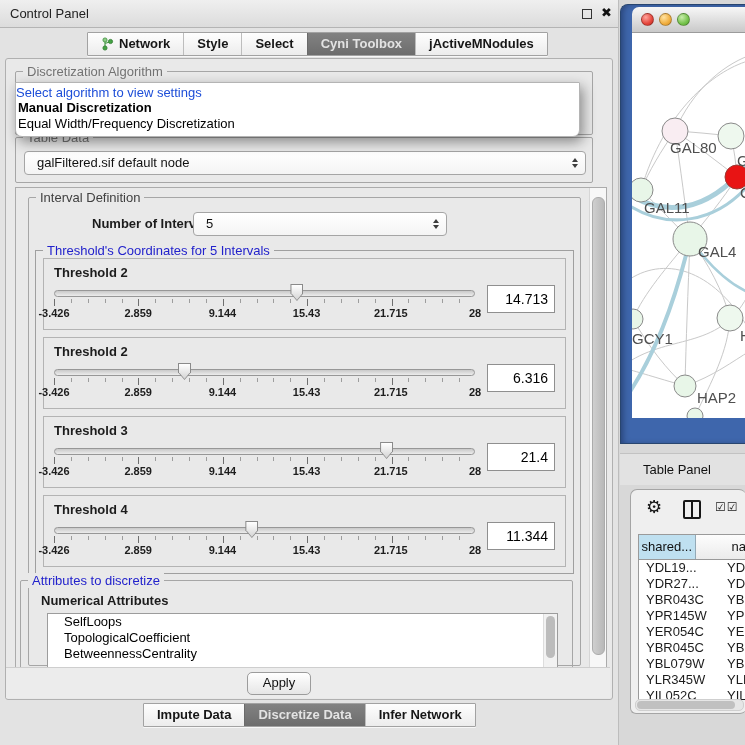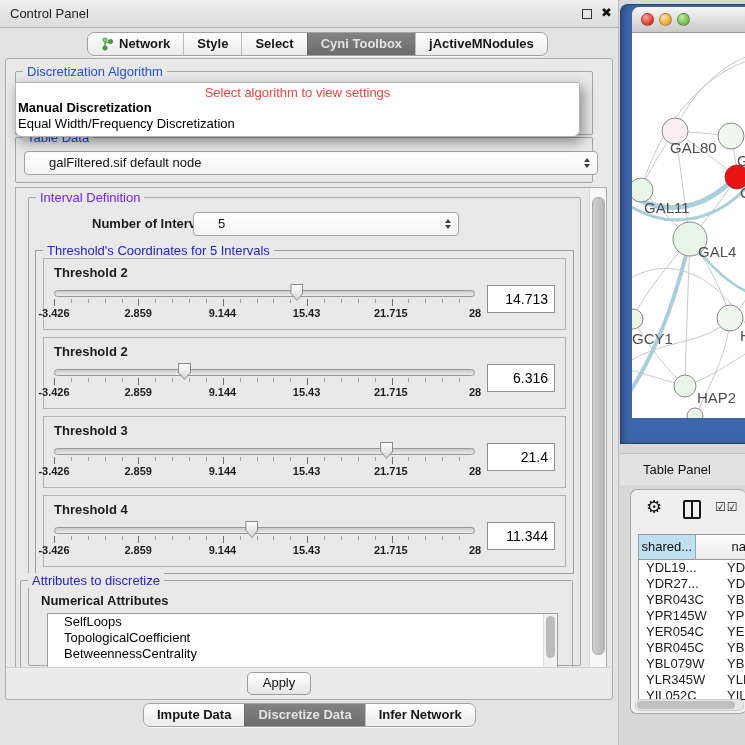--- a/index.html
+++ b/index.html
@@ -14,55 +14,55 @@
 
   
   #control-panel{left:0;top:0;width:618px;height:745px;background:#e3e3e3;border-right:1px solid #bdbdbd}
   #cp-titlebar{left:0;top:0;width:618px;height:27px;
     background:linear-gradient(#efefef,#dcdcdc);border-bottom:1px solid #b4b4b4}
   #cp-title{position:absolute;left:10px;top:6px;color:#222}
   #cp-float{position:absolute;left:582px;top:9px;width:8px;height:8px;border:1.5px solid #333;background:transparent}
   #cp-close{position:absolute;left:601px;top:5px;font-size:13px;font-weight:bold;color:#111;line-height:16px}
 
   
-  .seg{display:flex;border:1px solid #a2a2a2;border-radius:7px;overflow:hidden;
+  .seg{display:flex;border:1px solid #a2a2a2;border-radius:1px;overflow:hidden;
     background:linear-gradient(#fefefe,#ececec);box-shadow:0 1px 0 rgba(255,255,255,.7)}
   .seg .tab{padding:3px 13px 4px;border-left:1px solid #bdbdbd;color:#161616;font-weight:600;
     display:flex;align-items:center;gap:5px;white-space:nowrap;cursor:default}
   .seg .tab:first-child{border-left:none}
   .seg .tab.sel{background:linear-gradient(#828282,#6d6d6d);color:#e3e3e3;border-left-color:#6a6a6a}
   #top-tabs{left:87px;top:32px}
   #bottom-tabs{left:143px;top:703px}
 
   
   #main-panel{left:5px;top:58px;width:606px;height:640px;background:#e9e9e9;
     border:1px solid #b0b0b0;border-radius:3px}
 
   
   .groupbox{position:absolute;border:1px solid #a6a6a6;border-radius:2px}
   .gtitle{position:absolute;top:-8px;left:7px;background:#e9e9e9;padding:0 4px;line-height:15px;white-space:nowrap}
-  .gtitle.gray{color:#1d4ed8}
-  .gtitle.green{color:#6d28d9}
+  .gtitle.gray{color:#737373}
+  .gtitle.green{color:#404040}
   .gtitle.blue{color:#2222cc}
 
   
   .combo{position:absolute;background:linear-gradient(#ffffff,#f4f4f4);border:1px solid #a5a5a5;
-    border-radius:4px;line-height:22px;padding-left:24px;color:#111}
+    border-radius:4px;line-height:22px;padding-left:12px;color:#111}
   .spin{position:absolute;right:7px;top:50%;transform:translateY(-50%);display:flex;flex-direction:column;gap:2px}
   .spin i{display:block;width:0;height:0;border-left:3.5px solid transparent;border-right:3.5px solid transparent}
   .spin .up{border-bottom:4.5px solid #3c3c3c}
   .spin .dn{border-top:4.5px solid #3c3c3c}
 
   
   #algo-combo{left:8px;top:25px;width:552px;height:22px;border:2px solid #6ba3d6;border-radius:5px;background:#fff}
 
   
   #algo-popup{left:9px;top:23px;width:563px;height:51px;background:#fff;border:1px solid #b4b4b4;
     border-radius:1px 1px 7px 7px;box-shadow:3px 5px 13px rgba(0,0,0,.42);z-index:60;padding-top:2px}
-  #algo-popup .hint{text-align:center;color:#ef4444;line-height:15px}
+  #algo-popup .hint{color:#1d4ed8;line-height:15px}
   #algo-popup .opt{padding-left:2px;line-height:16px;color:#000}
   #algo-popup .opt.b{font-weight:bold}
 
   
   #viewport{left:9px;top:128px;width:590px;height:480px;border:1px solid #ababab;background:#e9e9e9;overflow:hidden}
   #v-scrollbar{position:absolute;top:0;right:0;bottom:0;width:16px;background:#f7f7f7;border-left:1px solid #d6d6d6}
   #v-thumb{position:absolute;left:2px;top:9px;bottom:13px;width:11px;border-radius:6px;
     background:linear-gradient(90deg,#cfcfcf,#b8b8b8);border:1px solid #ababab}
 
   

